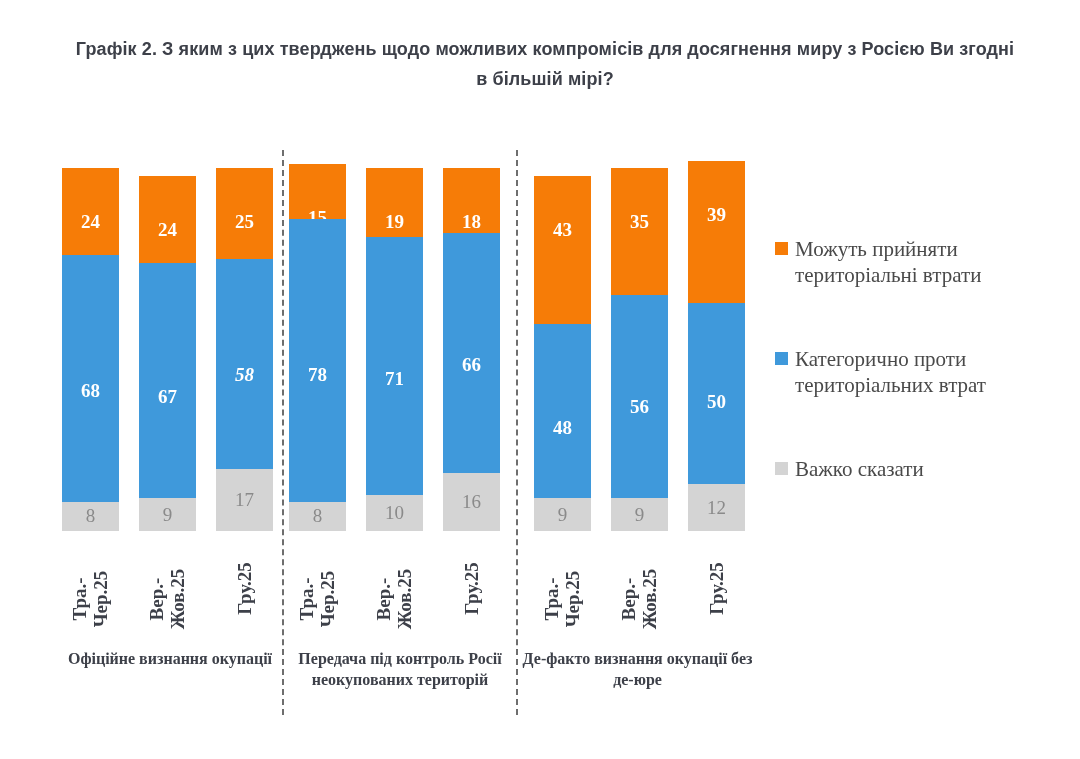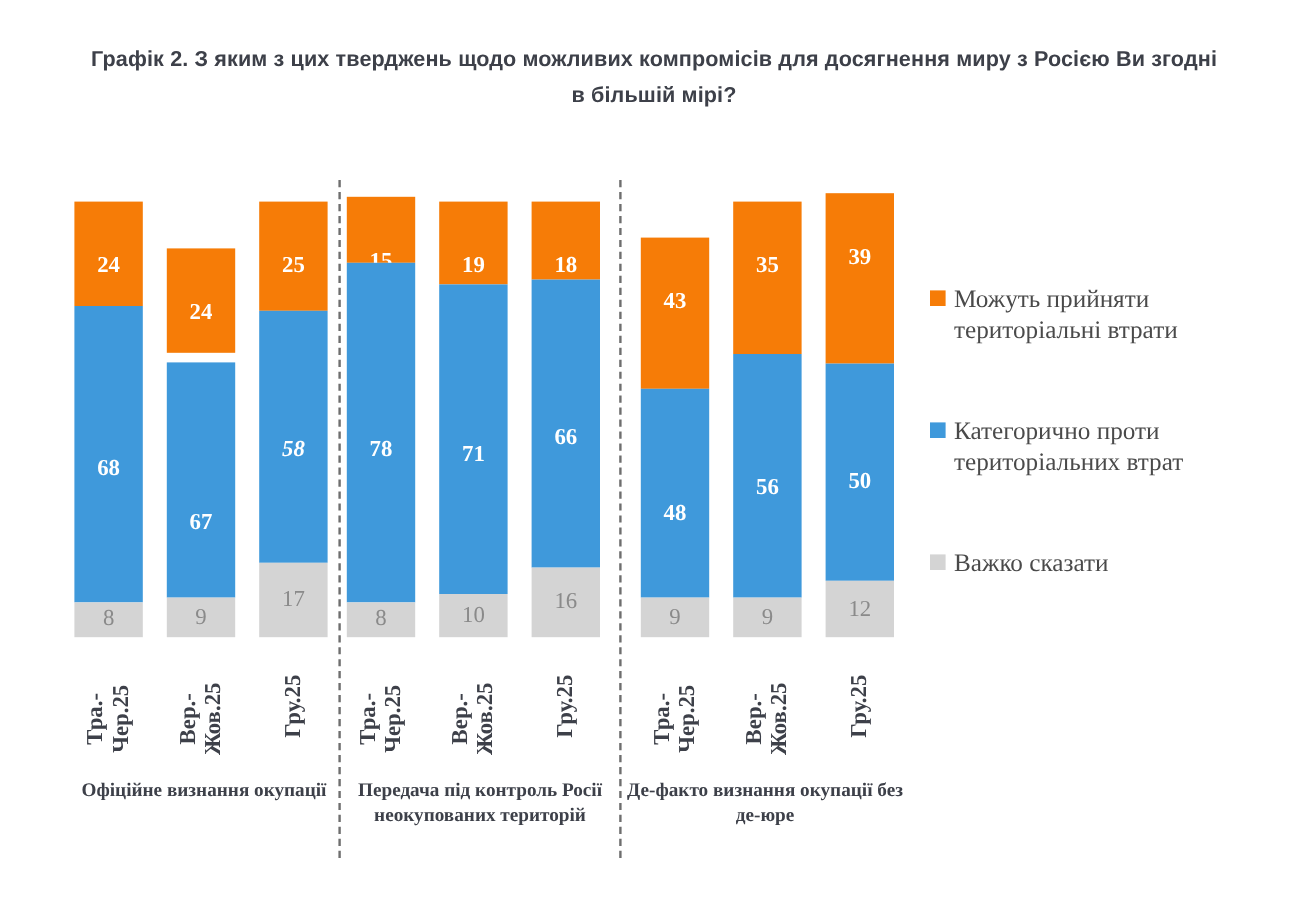--- a/index.html
+++ b/index.html
@@ -170,21 +170,21 @@
       <div class="period-label" style="left: 62px;">
         <div class="rot">
           <span>Тра.-</span>
           <span>Чер.25</span>
         </div>
       </div>
       <div class="bar" style="left: 139px;">
         <div class="seg seg-orange" style="height: 87.12px;">
           <div class="seg-label">24</div>
         </div>
-        <div class="seg seg-blue" style="height: 196px; margin-top: 8px;">
+        <div class="seg seg-blue" style="height: 235px;">
           <div class="seg-label" style="top: 123.766px;">67</div>
         </div>
         <div class="seg seg-grey" style="height: 32.67px;">
           <div class="seg-label">9</div>
         </div>
       </div>
       <div class="period-label" style="left: 139px;">
         <div class="rot">
           <span>Вер.-</span>
           <span>Жов.25</span>
@@ -256,21 +256,21 @@
       </div>
       <div class="period-label" style="left: 443px;">
         <div class="rot">
           <span>Гру.25</span>
         </div>
       </div>
       <div class="group-caption" style="left: 280px; width: 240px;">Передача під контроль Росії неокупованих територій</div>
     </div>
     <div class="bar-group">
       <div class="bar" style="left: 534px;">
-        <div class="seg seg-orange" style="height: 126px;">
+        <div class="seg seg-orange" style="height: 148px;">
           <div class="seg-label">43</div>
         </div>
         <div class="seg seg-blue" style="height: 174.24px;">
           <div class="seg-label" style="top: 94px;">48</div>
         </div>
         <div class="seg seg-grey" style="height: 32.67px;">
           <div class="seg-label">9</div>
         </div>
       </div>
       <div class="period-label" style="left: 534px;">

